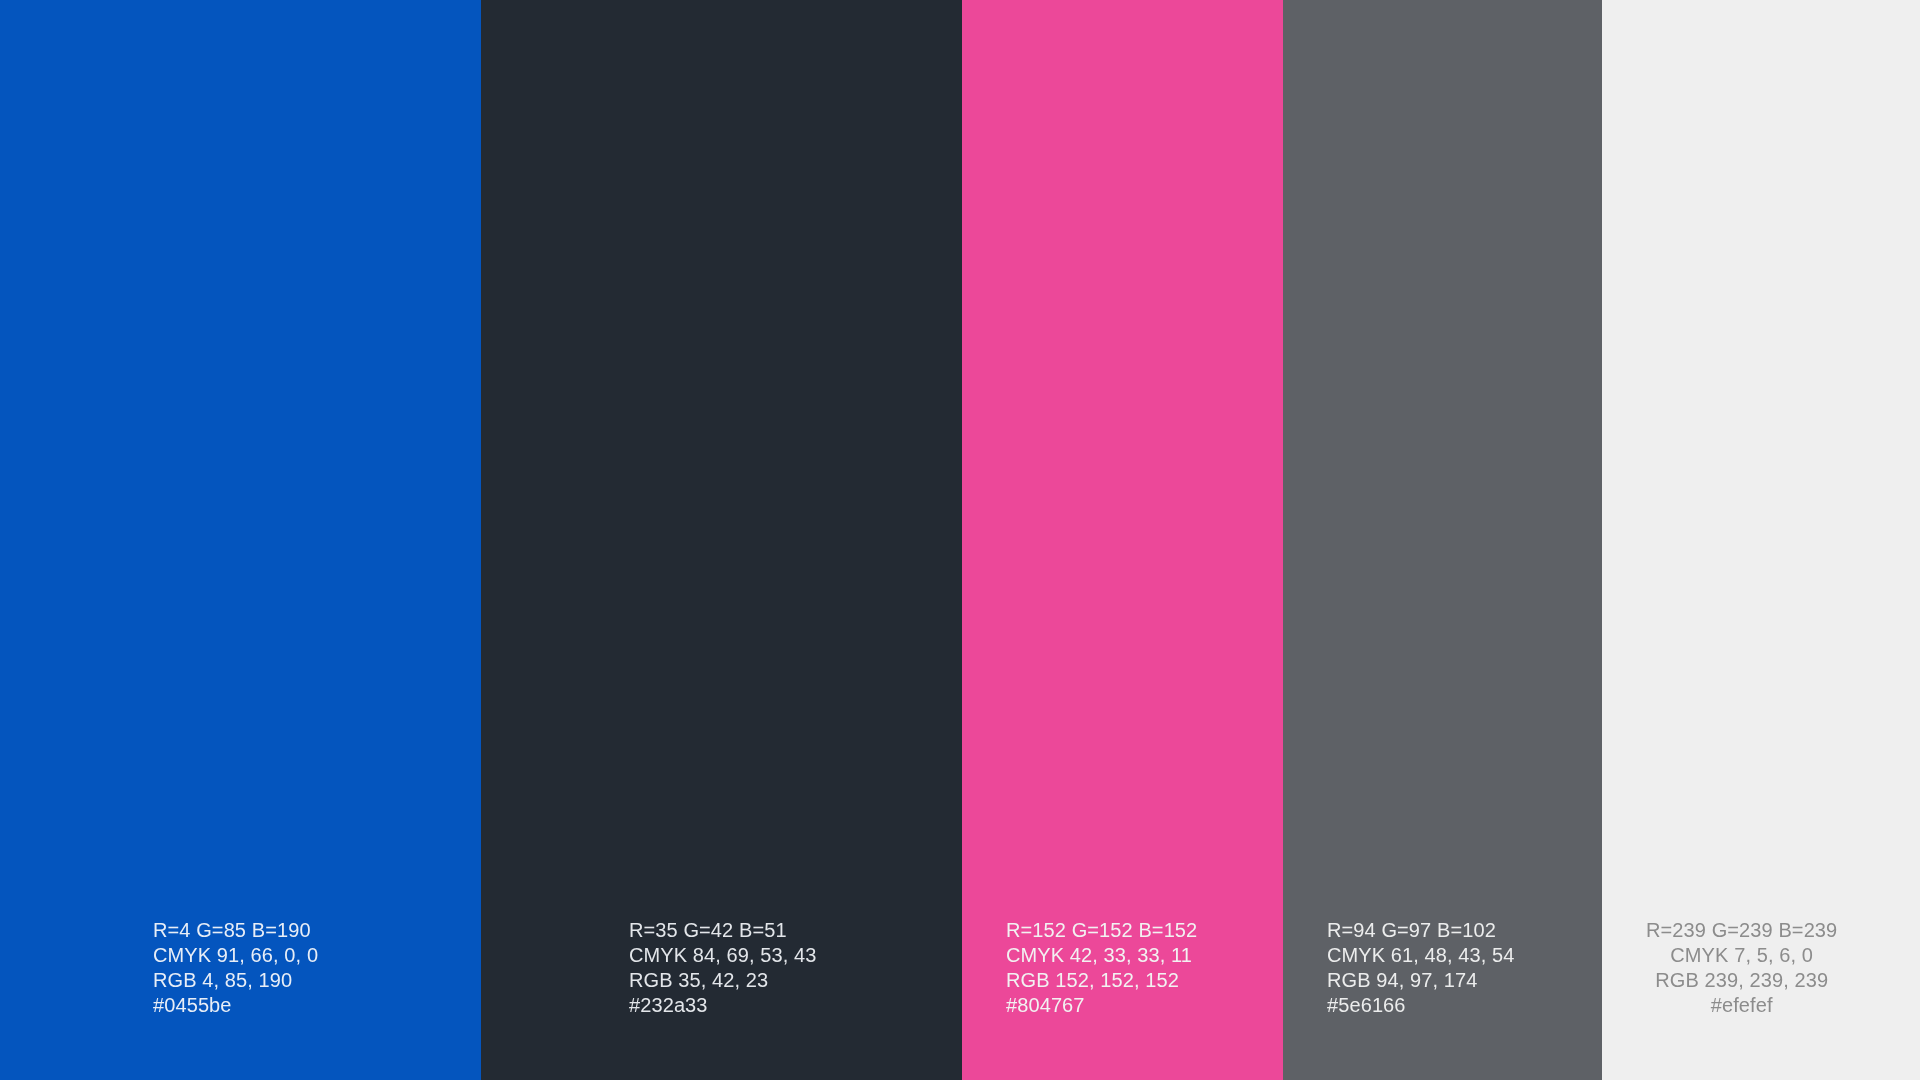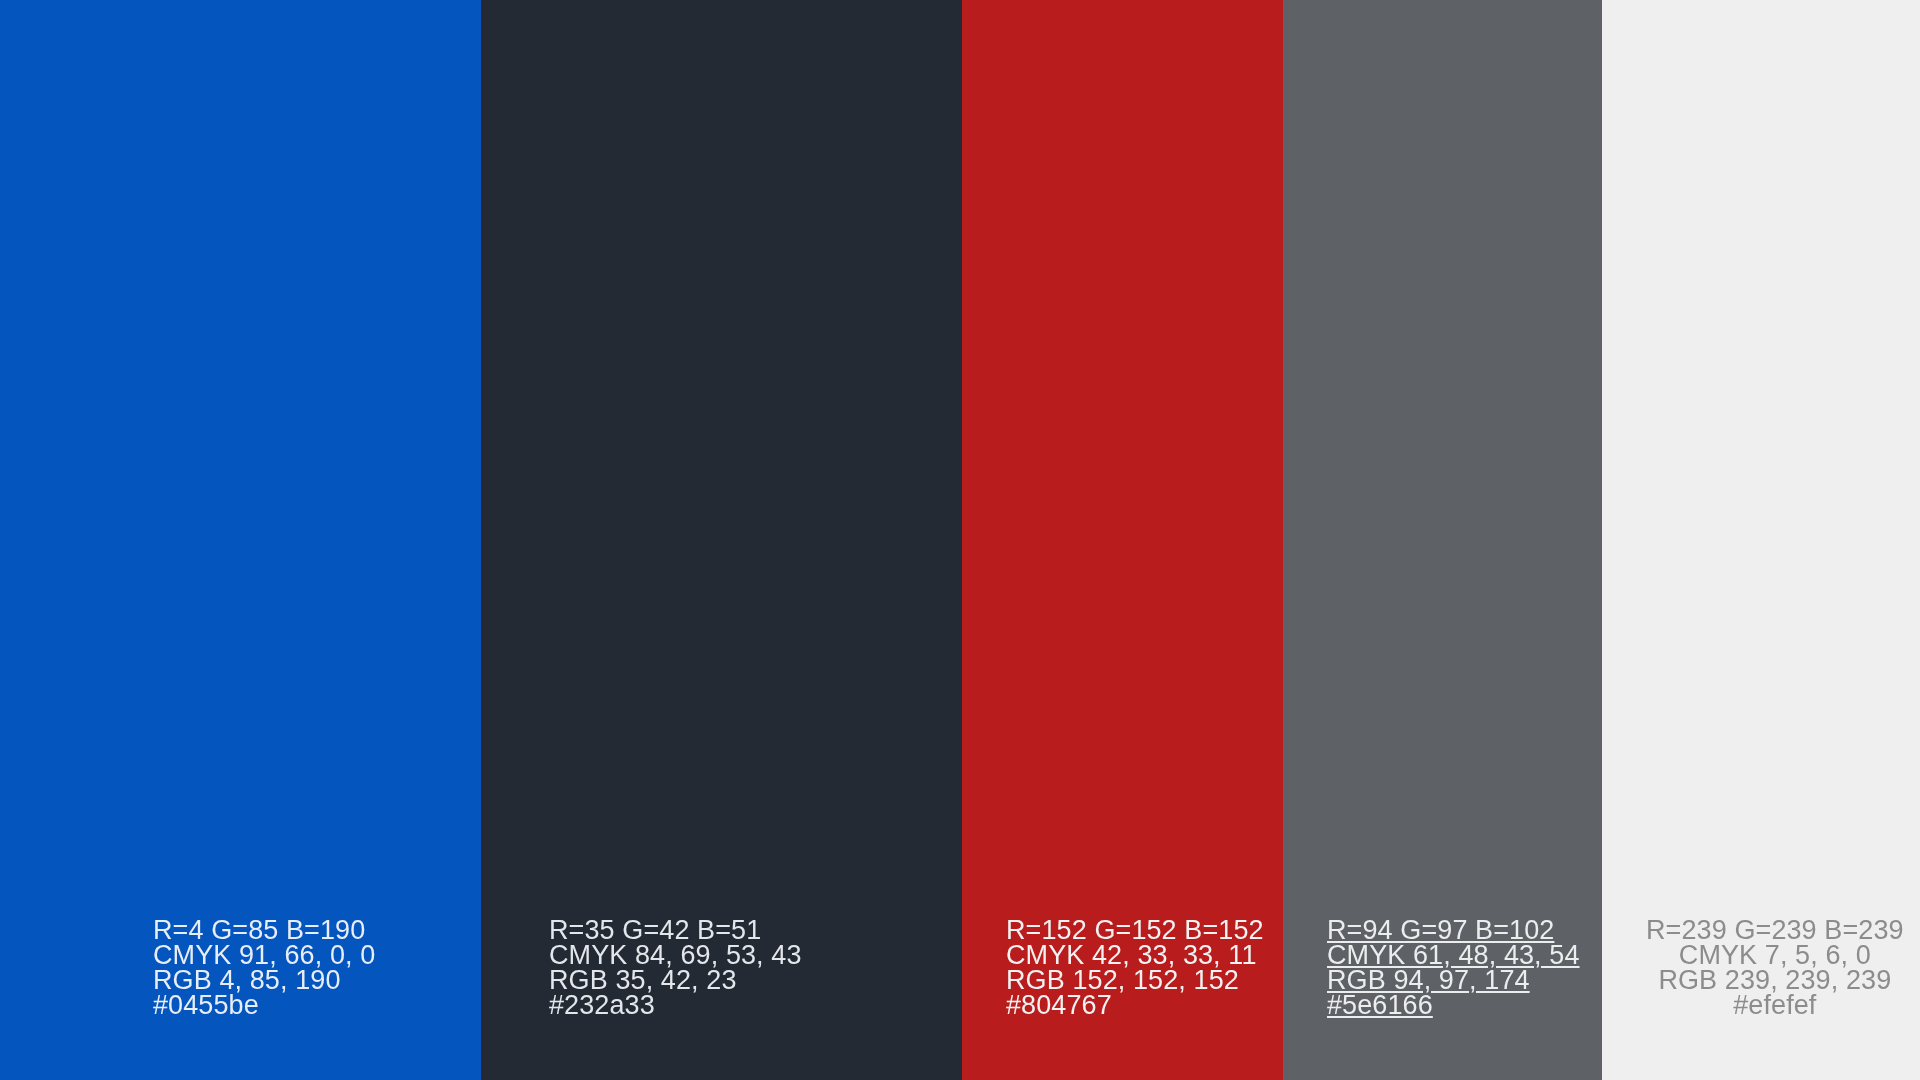--- a/index.html
+++ b/index.html
@@ -22,57 +22,57 @@
     height:100%;
     flex:0 0 auto;
     overflow:hidden;
   }
   .swatch-info {
     position:absolute;
     bottom:0;
     left:0;
     padding-bottom:62px;
     line-height:25px;
-    font-size:27px;
+    font-size:20px;
     font-weight:400;
     letter-spacing:0.1px;
     white-space:nowrap;
   }
   .info-line { display:block; }
 </style>
 </head>
 <body>
 
 <div class="palette">
     <div class="swatch" style="width: 481px; background: rgb(4, 85, 190);">
       <div class="swatch-info" style="color: rgb(232, 238, 247); padding-left: 153px;">
         <span class="info-line">R=4 G=85 B=190</span>
         <span class="info-line">CMYK 91, 66, 0, 0</span>
         <span class="info-line">RGB 4, 85, 190</span>
         <span class="info-line">#0455be</span>
       </div>
     </div>
     <div class="swatch" style="width: 481px; background: rgb(35, 42, 51);">
-      <div class="swatch-info" style="color: rgb(227, 230, 234); padding-left: 68px;">
+      <div class="swatch-info" style="color: rgb(227, 230, 234); padding-left: 108px; margin-left: 40px;">
         <span class="info-line">R=35 G=42 B=51</span>
         <span class="info-line">CMYK 84, 69, 53, 43</span>
         <span class="info-line">RGB 35, 42, 23</span>
         <span class="info-line">#232a33</span>
       </div>
     </div>
-    <div class="swatch" style="width: 321px; background: #b91c1c;">
+    <div class="swatch" style="width: 321px; background: #ec4899;">
       <div class="swatch-info" style="color: rgb(242, 242, 242); padding-left: 44px;">
         <span class="info-line">R=152 G=152 B=152</span>
         <span class="info-line">CMYK 42, 33, 33, 11</span>
         <span class="info-line">RGB 152, 152, 152</span>
         <span class="info-line">#804767</span>
       </div>
     </div>
     <div class="swatch" style="width: 319px; background: rgb(94, 97, 102);">
-      <div class="swatch-info" style="color: rgb(236, 237, 237); padding-left: 44px; text-decoration: underline;">
+      <div class="swatch-info" style="color: rgb(236, 237, 237); padding-left: 44px;">
         <span class="info-line">R=94 G=97 B=102</span>
         <span class="info-line">CMYK 61, 48, 43, 54</span>
         <span class="info-line">RGB 94, 97, 174</span>
         <span class="info-line">#5e6166</span>
       </div>
     </div>
     <div class="swatch" style="width: 318px; background: rgb(239, 239, 239); text-align: center;">
       <div class="swatch-info" style="color: rgb(140, 140, 140); padding-left: 44px;">
         <span class="info-line">R=239 G=239 B=239</span>
         <span class="info-line">CMYK 7, 5, 6, 0</span>

